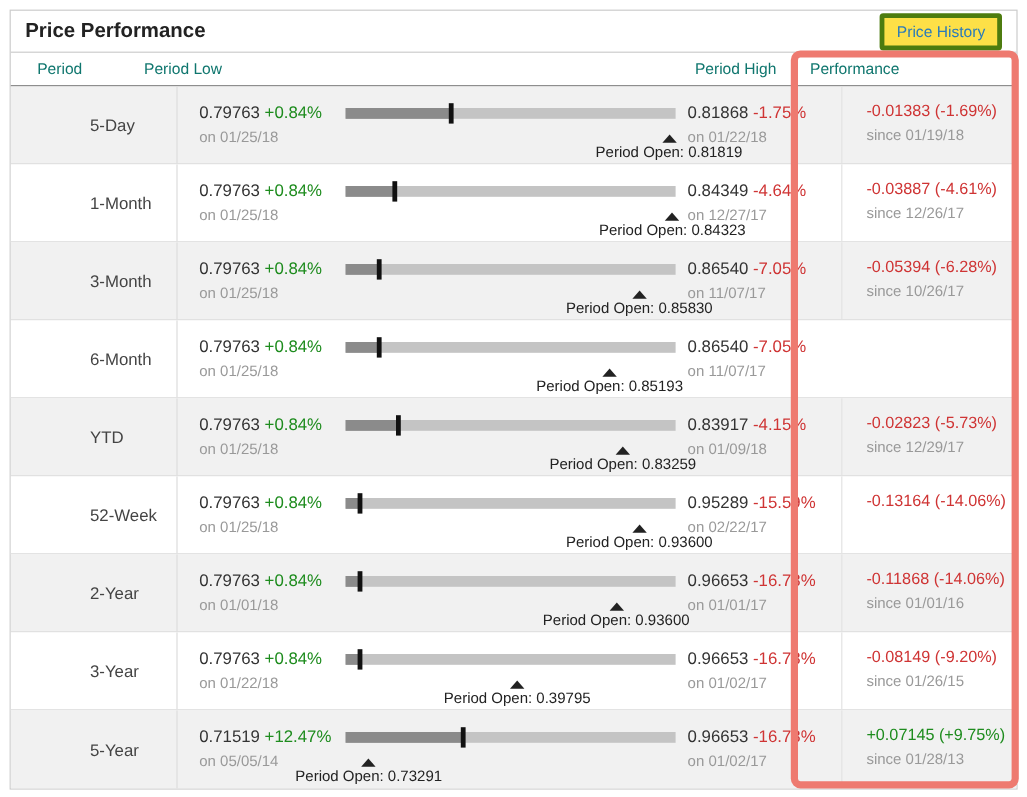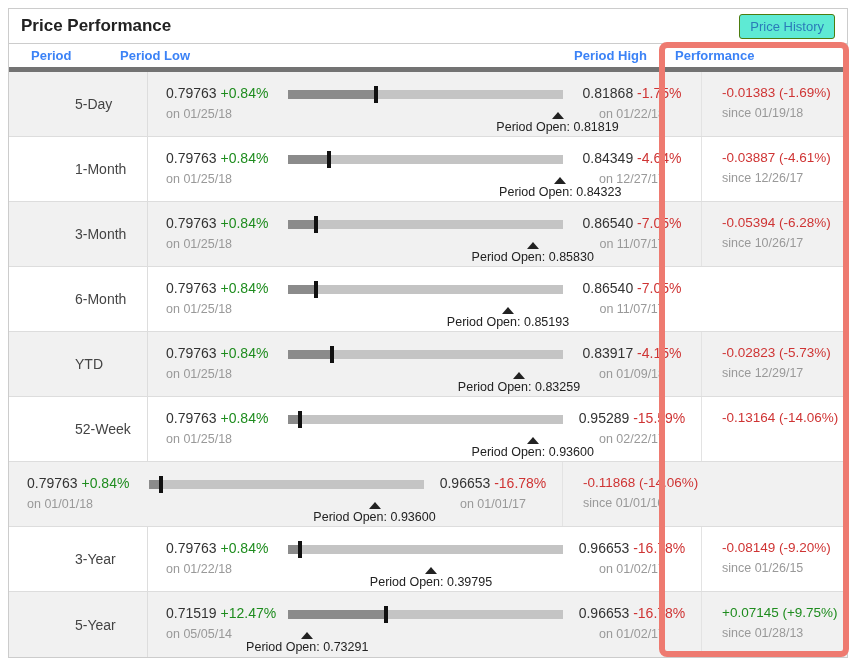--- a/index.html
+++ b/index.html
@@ -14,28 +14,28 @@
     width: 840px; height: 650px;
     border: 1px solid #ccc; background: #fff;
   }
   .widget-header {
     height: 35px; border-bottom: 1px solid #ccc;
     display: flex; align-items: center; padding: 0 12px;
   }
   .widget-title { flex: 1; font-size: 17px; font-weight: bold; color: #222; }
   .btn-history {
     font-family: "Liberation Sans", sans-serif;
-    font-size: 13px; color: #2b7bb9; background: #5eead4;
-    border: 1px solid #4d7c0f; border-radius: 3px;
+    font-size: 13px; color: #2b7bb9; background: #fde047;
+    border: 4px solid #4d7c0f; border-radius: 3px;
     padding: 4px 10px; cursor: pointer;
   }
   .thead {
     display: flex; height: 28px; align-items: center;
-    border-bottom: 5px solid #737373;
-    font-size: 13px; font-weight: bold; color: #3b82f6;
+    border-bottom: 1px solid #737373;
+    font-size: 13px; font-weight: normal; color: #0f766e;
   }
   .th-period { width: 93px; padding-left: 22px; }
   .th-low    { width: 140px; padding-left: 18px; }
   .th-bar    { width: 285px; }
   .th-high   { width: 128px; text-align: right; padding-right: 8px; }
   .th-perf   { flex: 1; padding-left: 20px; }
 
   .row {
     display: flex; height: 65px; position: relative;
     border-bottom: 1px solid #ddd; background: #fff;
@@ -43,21 +43,21 @@
   .row:last-child { border-bottom: none; }
   .row.alt { background: #f1f1f1; }
 
   .cell-period {
     width: 93px; border-right: 1px solid #ddd;
     display: flex; align-items: center; padding-left: 20px;
     font-size: 14px; color: #444; margin-left: 46px;
   }
   .cell-low  { width: 140px; padding: 13px 0 0 18px; }
   .cell-bar  { width: 285px; position: relative; }
-  .cell-high { width: 128px; padding: 13px 10px 0 0; text-align: center; }
+  .cell-high { width: 128px; padding: 13px 10px 0 0; text-align: left; }
   .cell-perf { flex: 1; padding: 13px 0 0 20px; border-left: 1px solid #e3e3e3; }
 
   .v1 { font-size: 14px; color: #333; white-space: nowrap; }
   .chg { font-size: 14px; }
   .chg.pos { color: #1e8c1e; }
   .chg.neg { color: #cf3434; }
   .v2 { font-size: 12.5px; color: #999; margin-top: 6px; white-space: nowrap; }
 
   .perf-line { font-size: 13.5px; white-space: nowrap; }
   .perf-line.pos { color: #1e8c1e; }
@@ -236,20 +236,21 @@
     <div class="cell-high">
       <div class="v1"><span>0.95289</span> <span class="chg neg">-15.59%</span></div>
       <div class="v2">on 02/22/17</div>
     </div>
     <div class="cell-perf">
       <div class="perf-line neg">-0.13164 (-14.06%)</div>
     </div>
   </div>
 
   <div class="row alt">
+    <div class="cell-period">2-Year</div>
     <div class="cell-low">
       <div class="v1"><span>0.79763</span> <span class="chg pos">+0.84%</span></div>
       <div class="v2">on 01/01/18</div>
     </div>
     <div class="cell-bar">
       <div class="track">
         <div class="fill" style="width: 4.5%;"></div>
         <div class="marker" style="left: calc(4.5% - 2px);"></div>
       </div>
       <div class="tri" style="left: calc(219.5px);"></div>

